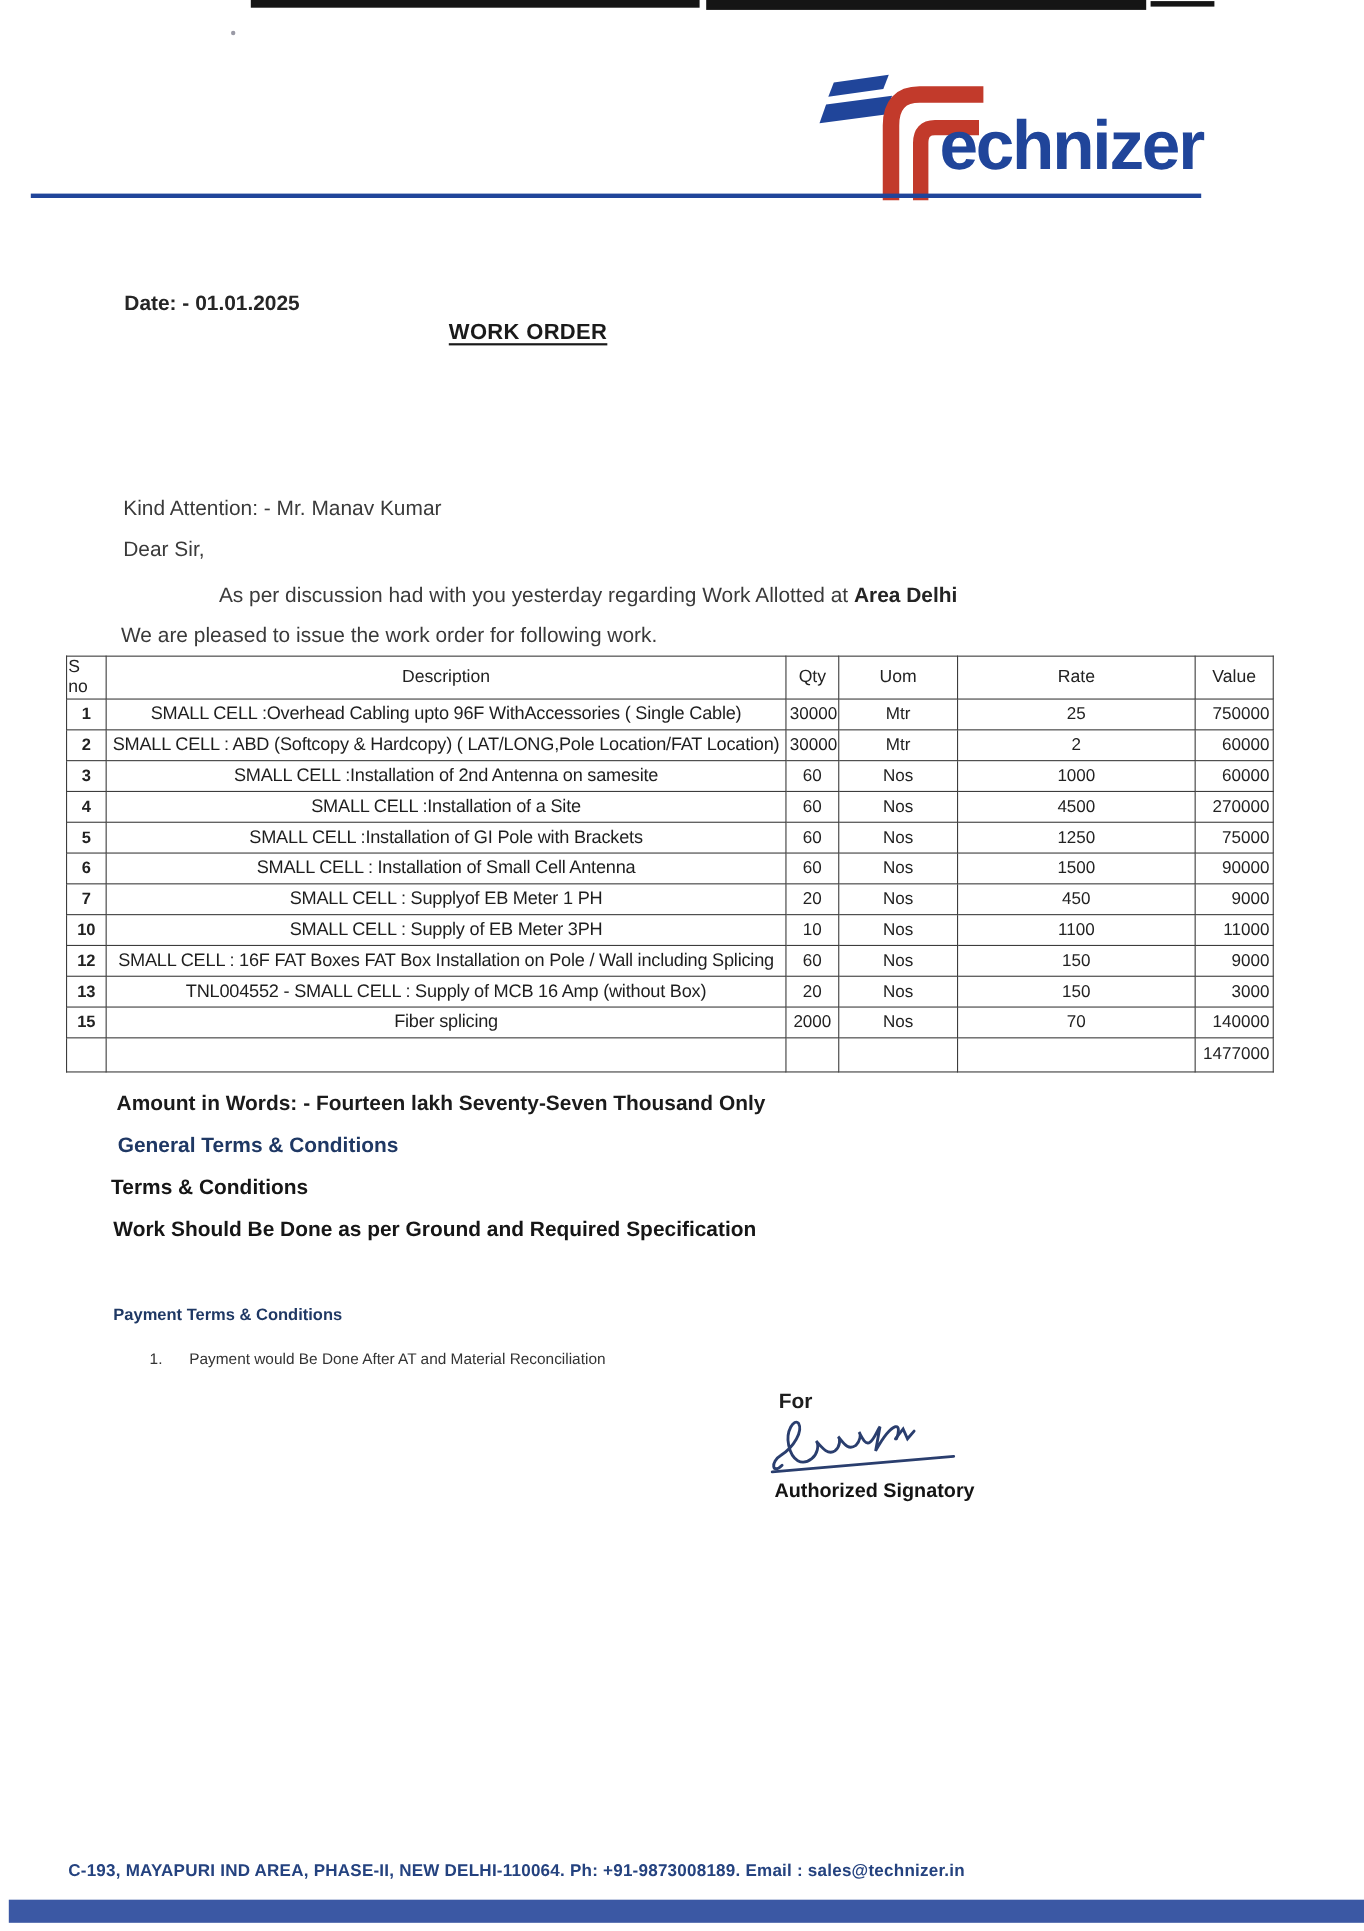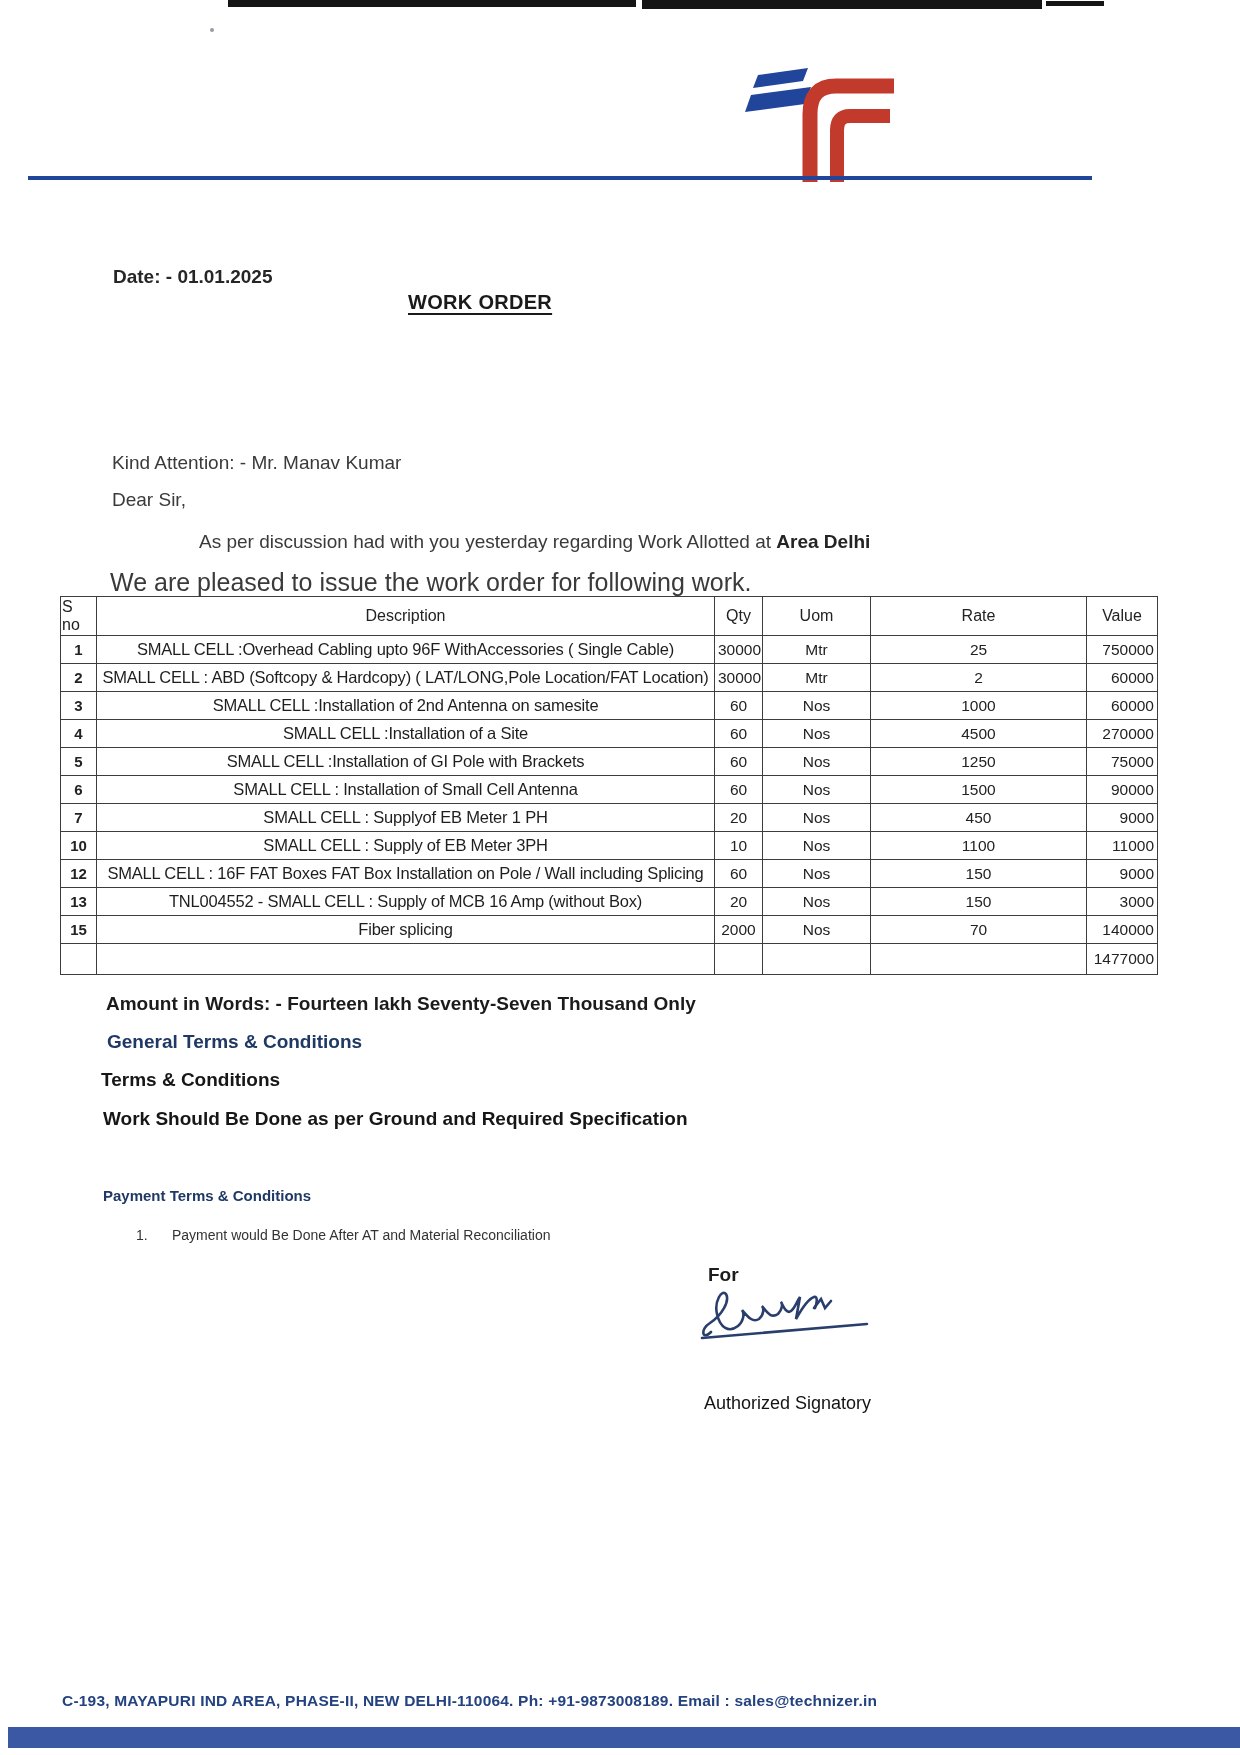--- a/index.html
+++ b/index.html
@@ -44,21 +44,21 @@
   .wo-title{
     left:408px;top:291px;font-size:20px;font-weight:bold;color:#1a1a1a;
     text-decoration:underline;text-decoration-thickness:2px;text-underline-offset:4px;
     letter-spacing:0.3px;
   }
   .recipient{left:112px;top:338px;font-size:19px;font-weight:bold;color:#2a2a2a;line-height:25px;white-space:nowrap;position:absolute;}
   .attention{left:112px;top:452px;font-size:19px;color:#3a3a3a;}
   .salutation{left:112px;top:489px;font-size:19px;color:#3a3a3a;}
   .para1{left:199px;top:531px;font-size:19px;color:#3a3a3a;}
   .para1 b{color:#242424;text-align:right;}
-  .para2{left:110px;top:568px;font-size:25px;color:#3a3a3a;}
+  .para2{left:110px;top:568px;font-size:19px;color:#3a3a3a;}
 
   
   .wo-table{
     position:absolute;left:60px;top:596px;
     border-collapse:collapse;table-layout:fixed;
     width:1097px;
   }
   .wo-table th,.wo-table td{
     border:1.6px solid #3d3d3d;
     padding:1px 3px;
@@ -77,21 +77,21 @@
   .general-heading{left:107px;top:1031px;font-size:19px;font-weight:bold;color:var(--navy-text);}
   .terms-heading{left:101px;top:1069px;font-size:19px;font-weight:bold;color:#161616;}
   .work-spec{left:103px;top:1108px;font-size:19px;font-weight:bold;color:#161616;}
   .payment-heading{left:103px;top:1187px;font-size:15px;font-weight:bold;color:var(--navy-text);}
   .payment-item{left:136px;top:1227px;font-size:14px;color:#333;}
   .payment-item .num{display:inline-block;width:36px;}
 
   
   .for-label{left:708px;top:1264px;font-size:19px;font-weight:bold;color:#1d1d1d;}
   .sign-svg{position:absolute;left:695px;top:1282px;}
-  .auth-label{left:704px;top:1345px;font-size:18px;font-weight:normal;color:#141414;margin-top:48px;}
+  .auth-label{left:704px;top:1345px;font-size:18px;font-weight:bold;color:#141414;}
 
   
   .footer-text{left:62px;top:1692px;font-size:15.5px;font-weight:bold;color:var(--footer-blue);letter-spacing:0.2px;}
   .footer-bar{position:absolute;left:8px;top:1727px;width:1232px;height:21px;background:var(--footer-bar);}
 </style>
 </head>
 <body>
 
 <div class="page">
 
@@ -100,20 +100,21 @@
   <div class="artifact a3"></div>
   <div class="artifact dot"></div>
 
   <div class="logo-wrap">
     <svg class="logo-svg" width="200" height="122" viewBox="0 0 200 122">
       <polygon points="16,13 66,6 61,19 11,26" fill="var(--brand-blue)"></polygon>
       <polygon points="9,33 69,25 63,42 3,50" fill="var(--brand-blue)"></polygon>
       <path d="M 152 24 L 94 24 Q 68 24 68 52 L 68 120" fill="none" stroke="var(--brand-red)" stroke-width="15"></path>
       <path d="M 148 54 L 108 54 Q 95 54 95 68 L 95 120" fill="none" stroke="var(--brand-red)" stroke-width="14"></path>
     </svg>
+    <span class="logo-text">echnizer</span>
   </div>
   <div class="header-rule"></div>
 
   <div class="t date-line">Date: - 01.01.2025</div>
   <div class="t wo-title">WORK ORDER</div>
 
 
   <div class="t attention">Kind Attention: - Mr. Manav Kumar</div>
   <div class="t salutation">Dear Sir,</div>
   <div class="t para1">

